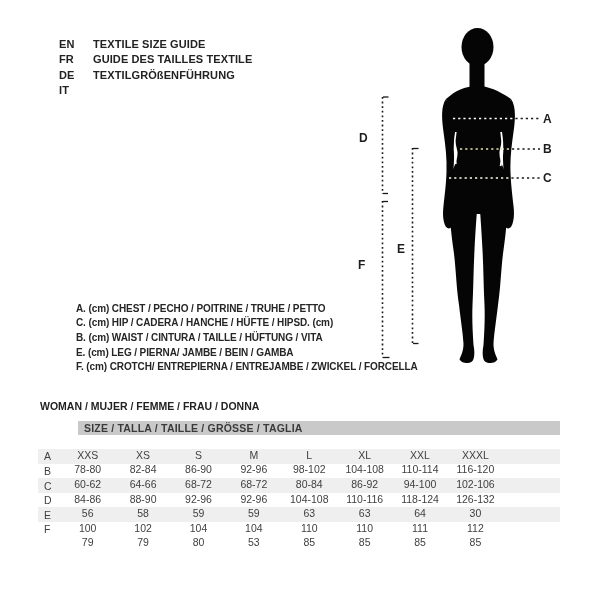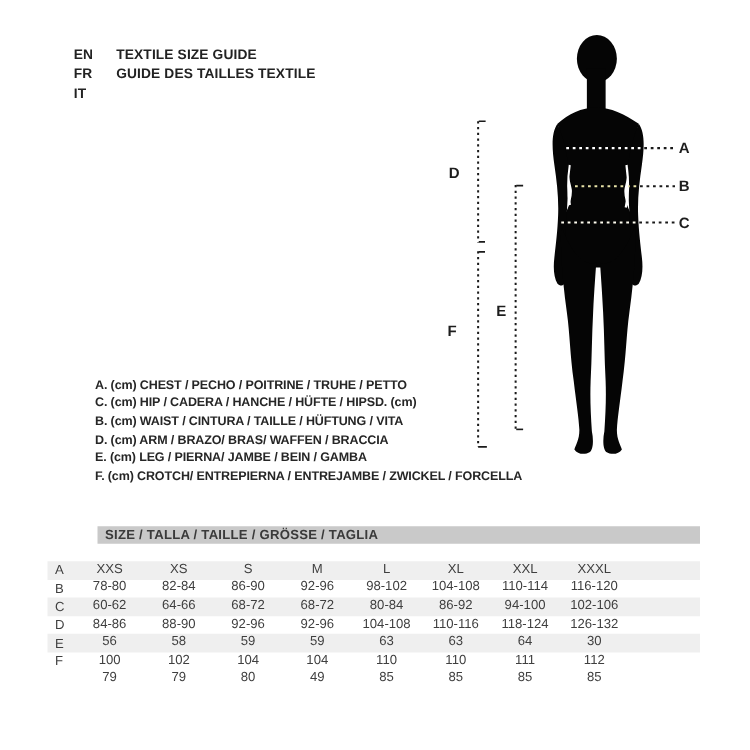--- a/index.html
+++ b/index.html
@@ -39,20 +39,24 @@
 <div class="canvas">
 
   <div class="lang-block">
     <div class="lang-row">
       <span class="lang-code">EN</span>
       <span>TEXTILE SIZE GUIDE</span>
     </div>
     <div class="lang-row">
       <span class="lang-code">FR</span>
       <span>GUIDE DES TAILLES TEXTILE</span>
+    </div>
+    <div class="lang-row">
+      <span class="lang-code">DE</span>
+      <span>TEXTILGRÖßENFÜHRUNG</span>
     </div>
     <div class="lang-row">
       <span class="lang-code">IT</span>
     </div>
   </div>
 
   <svg class="figure" viewBox="330 20 270 360">
     <defs>
       <path id="p-torso" d="M446 99 C455 91 465 86 477 86 C489 86 499 91 511 99
         C508 111 505 121 503.5 131 C502 143 500 148 499.5 152 C499 162 505 170 508.5 180
@@ -128,25 +132,25 @@
     <text x="543" y="182" class="marker-text">C</text>
     <text x="359" y="142" class="marker-text">D</text>
     <text x="397" y="253" class="marker-text">E</text>
     <text x="358" y="269" class="marker-text">F</text>
   </svg>
 
   <div class="legend-block">
     <div class="legend-row">A. (cm) CHEST / PECHO / POITRINE / TRUHE / PETTO</div>
     <div class="legend-row">C. (cm) HIP / CADERA / HANCHE / HÜFTE / HIPSD. (cm)</div>
     <div class="legend-row">B. (cm) WAIST / CINTURA / TAILLE / HÜFTUNG / VITA</div>
-    <div class="legend-row">D. (cm) ARM / BRAZO/ BRAS/ WAFFEN / BRACCIA</div>
     <div class="legend-row">E. (cm) LEG / PIERNA/ JAMBE / BEIN / GAMBA</div>
     <div class="legend-row">F. (cm) CROTCH/ ENTREPIERNA / ENTREJAMBE / ZWICKEL / FORCELLA</div>
   </div>
 
+  <div class="gender-line">WOMAN / MUJER / FEMME / FRAU / DONNA</div>
 
   <div class="size-table">
     <div class="t-head">SIZE / TALLA / TAILLE / GRÖSSE / TAGLIA</div>
 
     <div class="t-row">
       <span class="cell-label"></span>
       <span class="cell">XXS</span>
       <span class="cell">XS</span>
       <span class="cell">S</span>
       <span class="cell">M</span>
@@ -220,21 +224,21 @@
       <span class="cell">111</span>
       <span class="cell">112</span>
       <span class="cell-fill"></span>
     </div>
 
     <div class="t-row">
       <span class="cell-label">F</span>
       <span class="cell">79</span>
       <span class="cell">79</span>
       <span class="cell">80</span>
-      <span class="cell">49</span>
+      <span class="cell">53</span>
       <span class="cell">85</span>
       <span class="cell">85</span>
       <span class="cell">85</span>
       <span class="cell">85</span>
       <span class="cell-fill"></span>
     </div>
   </div>
 
 </div>
 

